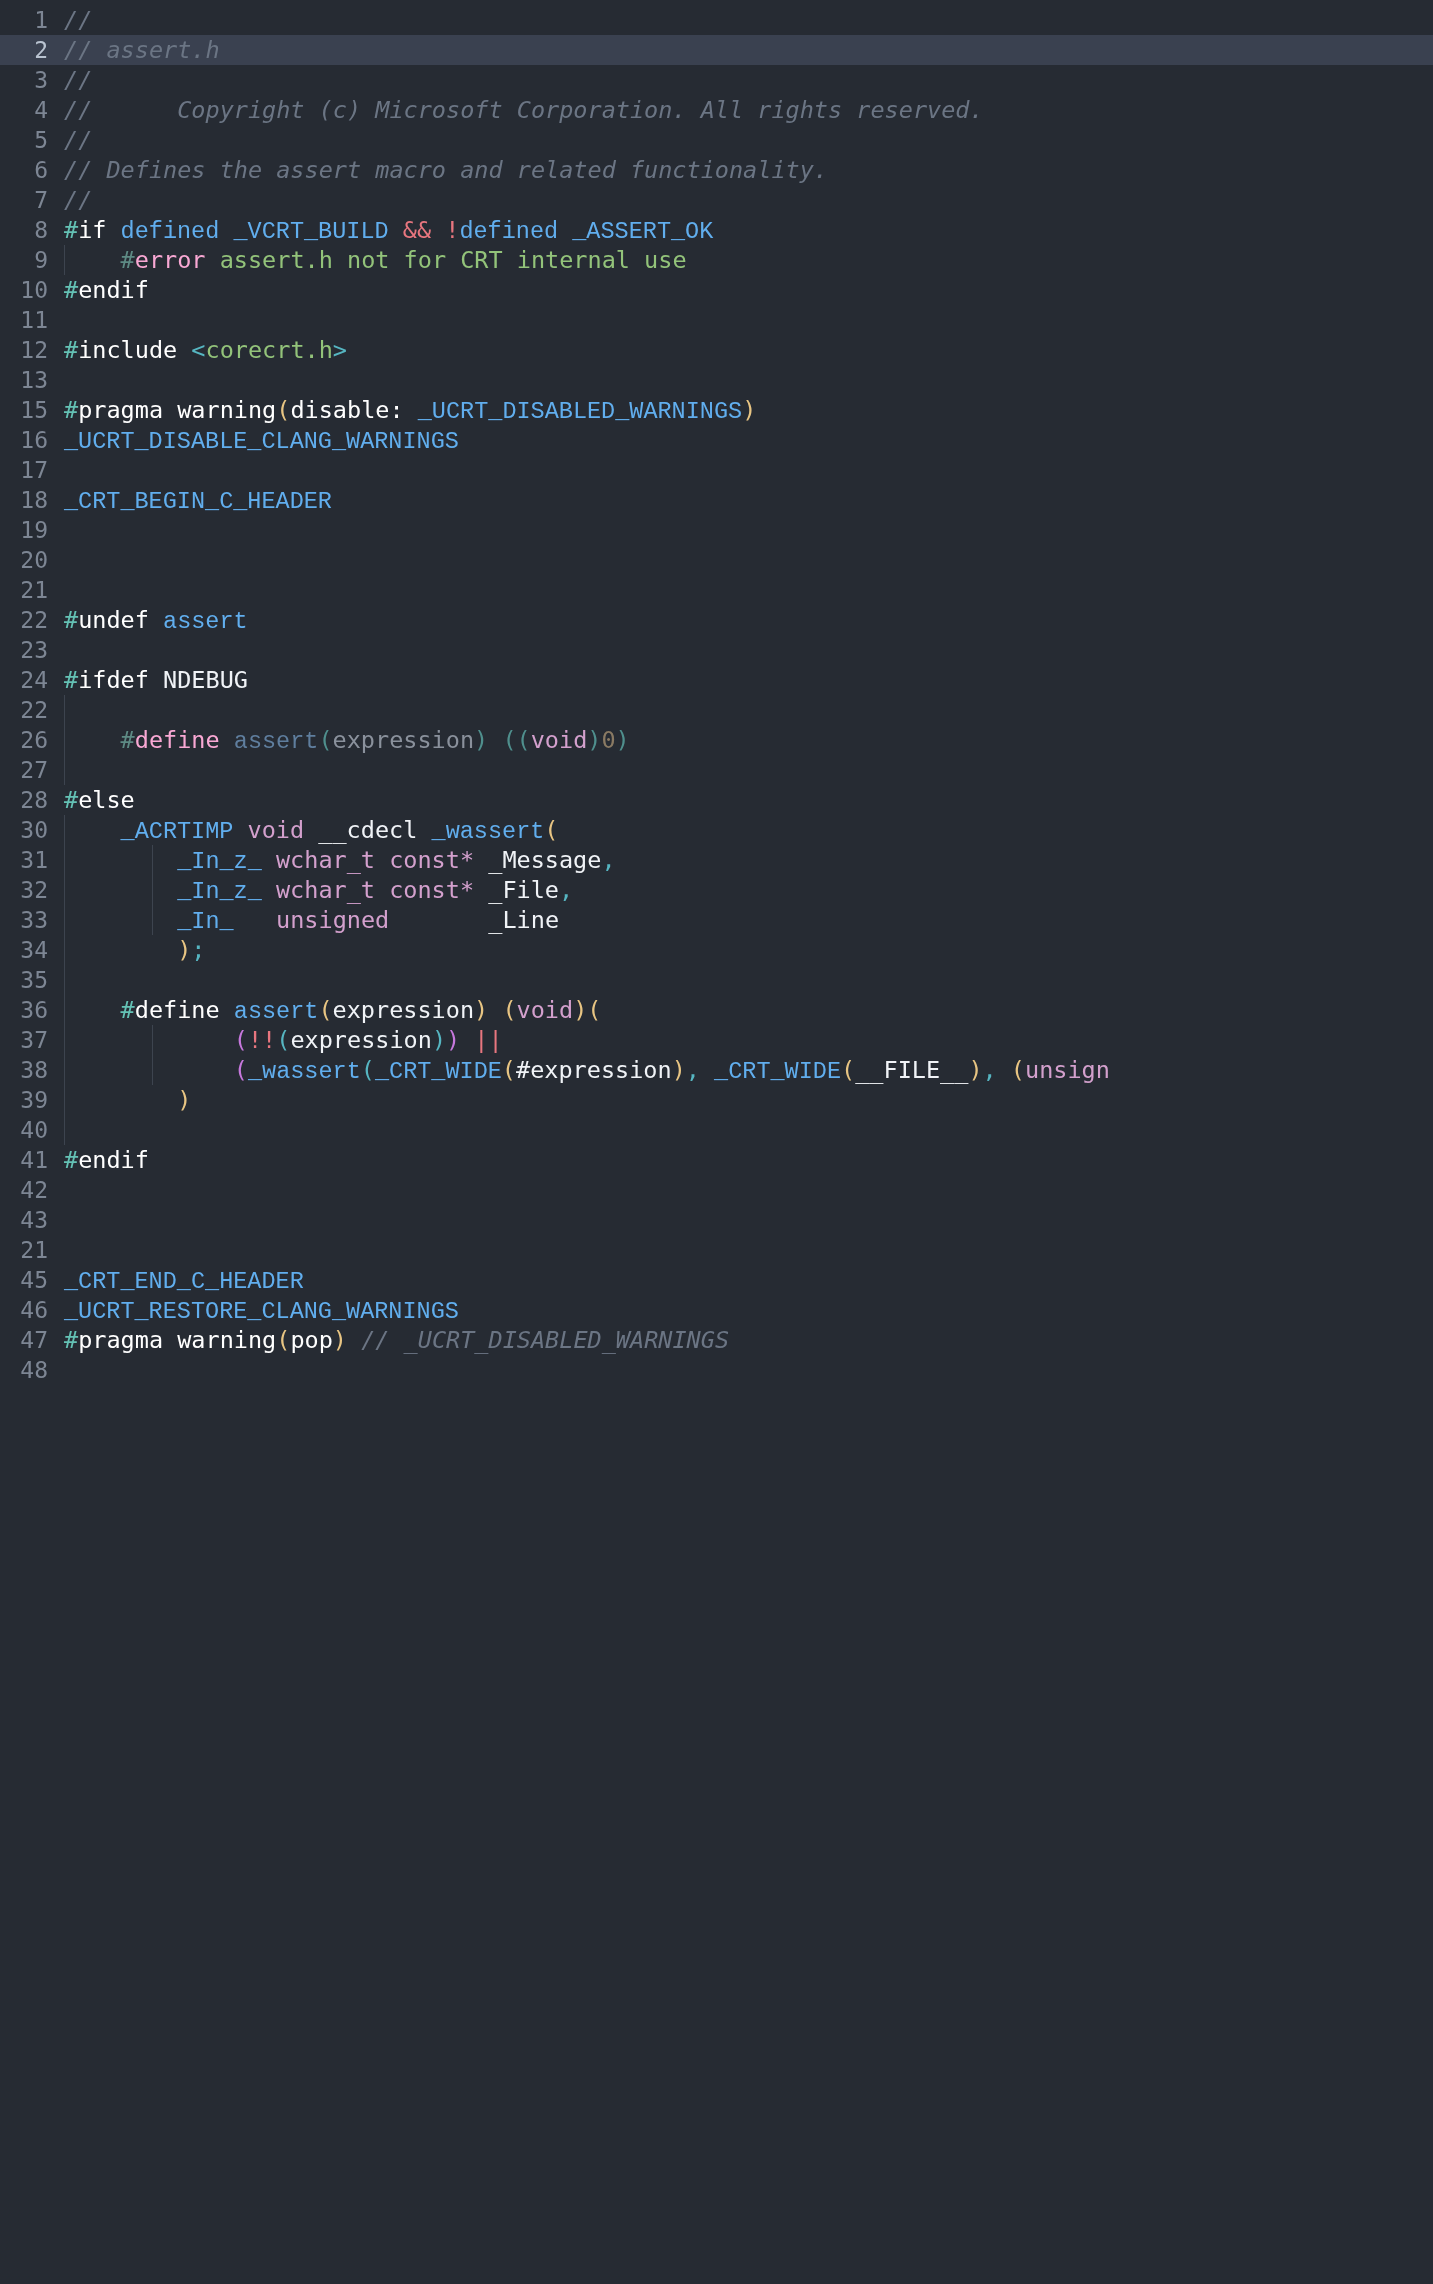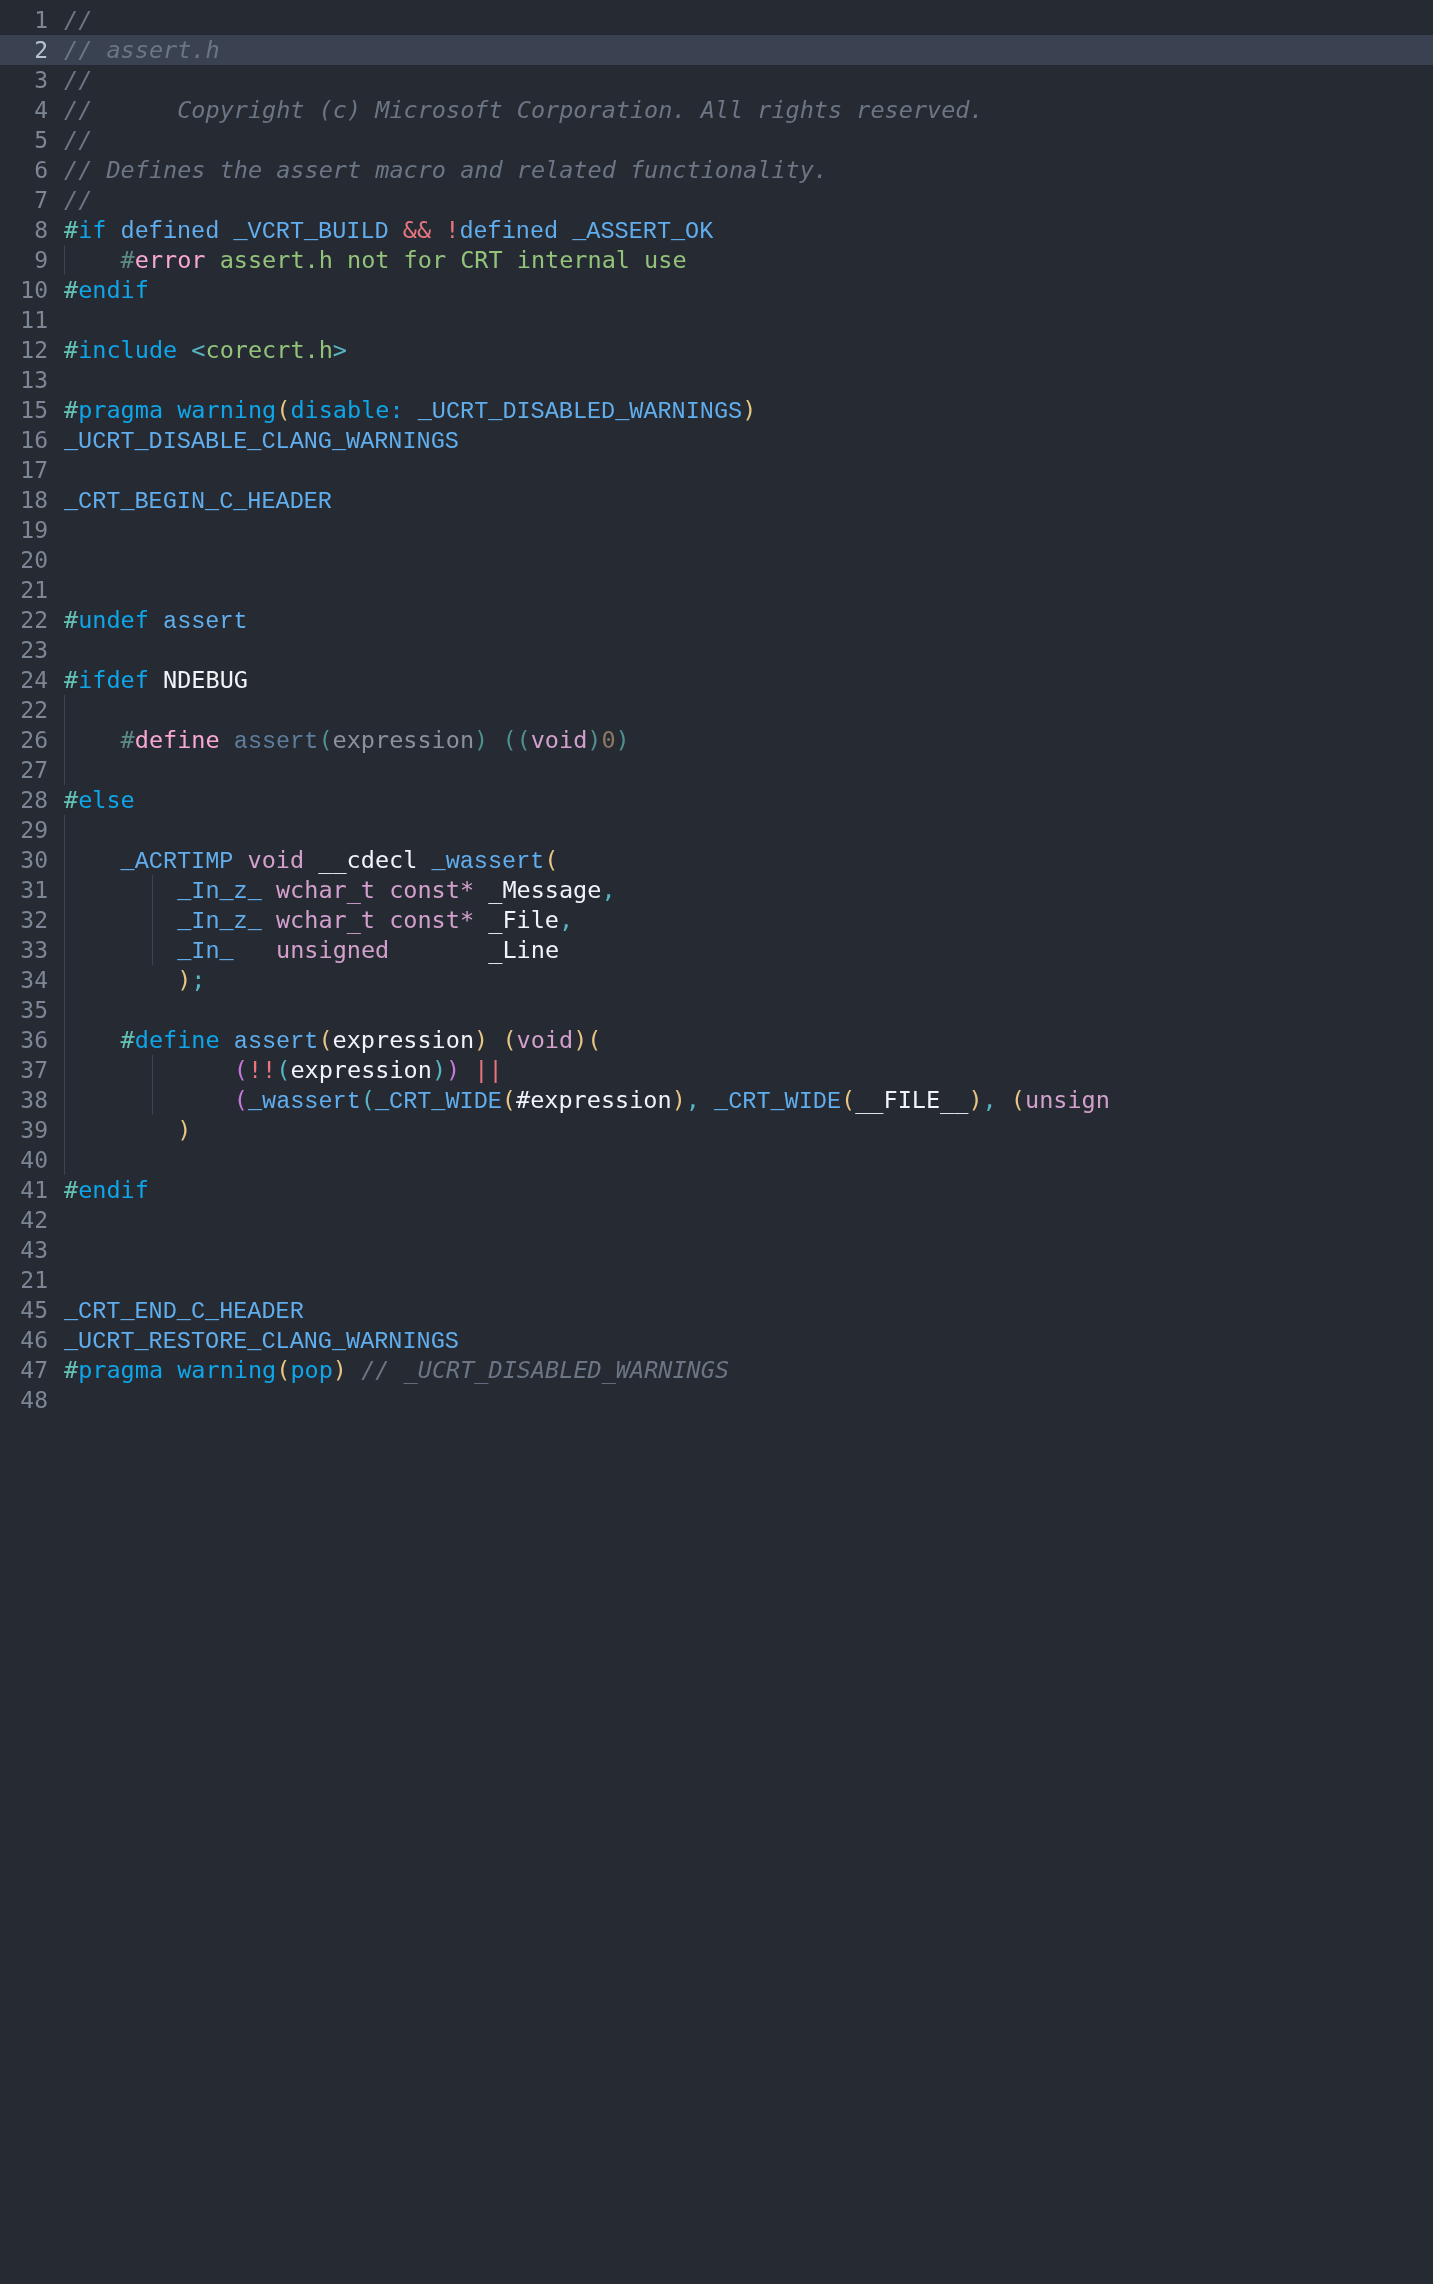--- a/index.html
+++ b/index.html
@@ -55,21 +55,21 @@
   .guide {
     position: absolute;
     top: 0;
     width: 1px;
     height: 30px;
     background: #3d444f;
   }
   
   .c   { color: #6b7584; font-style: italic; }      
   .hash{ color: #64c2b5; }                           
-  .pp  { color: #0ea5e9; }                           
+  .pp  { color: #ffffff; }                           
   .id  { color: #61aeee; font-family: Liberation Mono, monospace; }                           
   .op  { color: #e8767f; }                           
   .str { color: #93c37a; }                           
   .kw  { color: #d3a0cd; }                           
   .var { color: #f0f3f7; text-align: center; }                           
   .num { color: #d19a66; }                           
   .p1  { color: #e8c583; }                           
   .p2  { color: #c678dd; }                           
   .p3  { color: #56b6c2; }                           
   .dim { color: #636d7b; }                           
@@ -134,21 +134,20 @@
     <div class="line"><span class="ln">24</span><span class="content"><span class="hash">#</span><span class="pp">ifdef</span> <span class="var">NDEBUG</span></span></div>
 
     <div class="line"><span class="ln">22</span><span class="content"><span class="guide" style="left:16px"></span></span></div>
 
     <div class="line"><span class="ln">26</span><span class="content"><span class="guide" style="left:16px"></span>    <span class="dim"><span class="hash">#</span><span class="pp">define</span> <span class="id">assert</span><span class="p1">(</span><span class="var">expression</span><span class="p1">)</span> <span class="p1">(</span><span class="p2">(</span><span class="kw">void</span><span class="p2">)</span><span class="num">0</span><span class="p1">)</span></span></span></div>
 
     <div class="line"><span class="ln">27</span><span class="content"><span class="guide" style="left:16px"></span></span></div>
 
     <div class="line"><span class="ln">28</span><span class="content"><span class="hash">#</span><span class="pp">else</span></span></div>
 
-    <div class="line"><span class="ln">29</span><span class="content"><span class="guide" style="left:16px"></span></span></div>
 
     <div class="line"><span class="ln">30</span><span class="content"><span class="guide" style="left:16px"></span>    <span class="id">_ACRTIMP</span> <span class="kw">void</span> <span class="var">__cdecl</span> <span class="id">_wassert</span><span class="p1">(</span></span></div>
 
     <div class="line"><span class="ln">31</span><span class="content"><span class="guide" style="left:16px"></span><span class="guide" style="left:104px"></span>        <span class="id">_In_z_</span> <span class="kw">wchar_t</span> <span class="kw">const</span><span class="kw">*</span> <span class="var">_Message</span><span class="p3">,</span></span></div>
 
     <div class="line"><span class="ln">32</span><span class="content"><span class="guide" style="left:16px"></span><span class="guide" style="left:104px"></span>        <span class="id">_In_z_</span> <span class="kw">wchar_t</span> <span class="kw">const</span><span class="kw">*</span> <span class="var">_File</span><span class="p3">,</span></span></div>
 
     <div class="line"><span class="ln">33</span><span class="content"><span class="guide" style="left:16px"></span><span class="guide" style="left:104px"></span>        <span class="id">_In_</span>   <span class="kw">unsigned</span>       <span class="var">_Line</span></span></div>
 
     <div class="line"><span class="ln">34</span><span class="content"><span class="guide" style="left:16px"></span>        <span class="p1">)</span><span class="p3">;</span></span></div>

